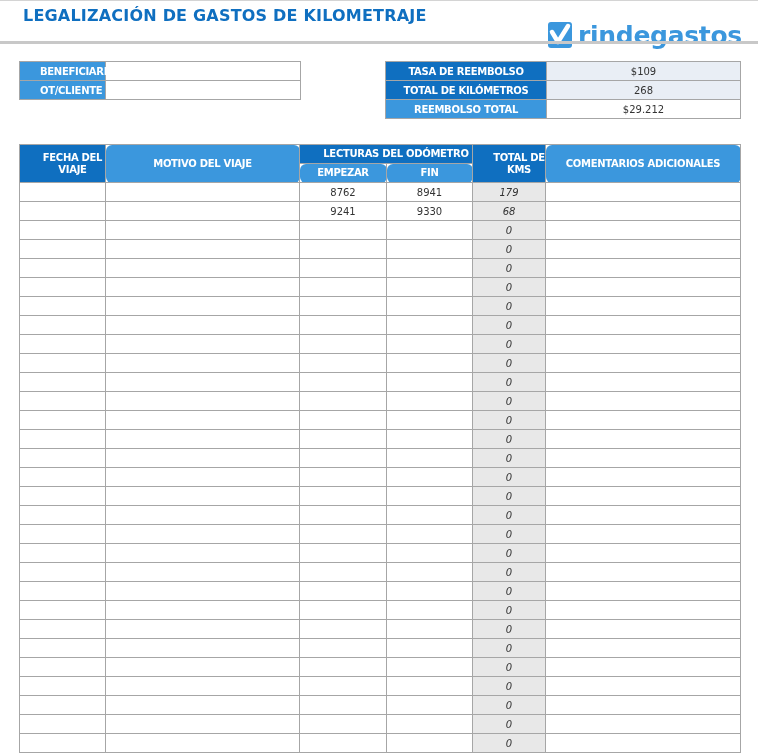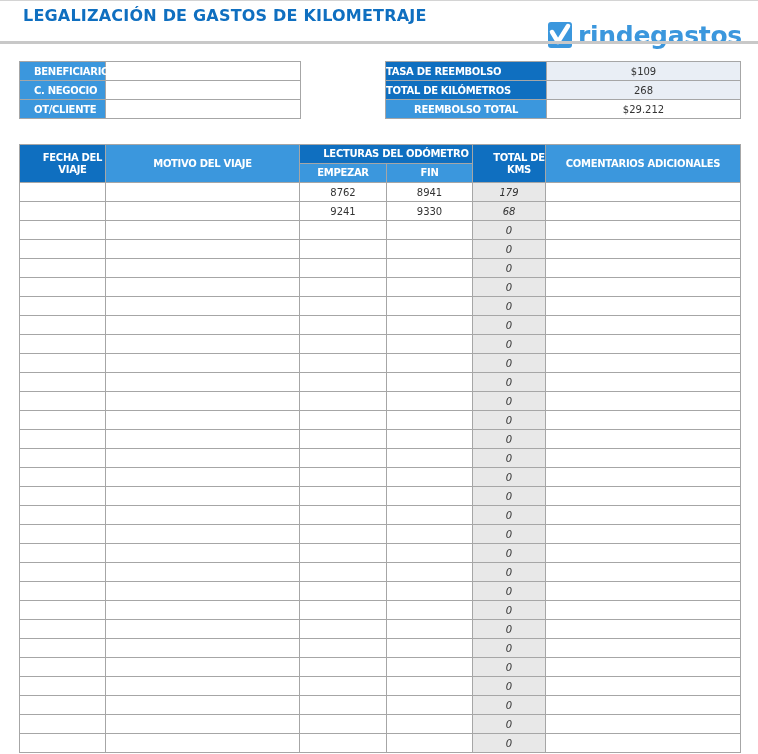--- a/index.html
+++ b/index.html
@@ -7,29 +7,29 @@
   .topline{position:absolute;left:0;top:0;width:758px;height:1px;background:#d4d4d4;}
   .title{position:absolute;left:23px;top:6px;font-size:16px;font-weight:bold;color:#0f6fc0;letter-spacing:0.2px;white-space:nowrap;}
   .logo{position:absolute;left:548px;top:5px;height:30px;display:flex;align-items:center;margin-top:15px;}
   .logo .check{width:24px;height:26px;background:#3b97dd;border-radius:3px;position:relative;margin-right:6px;}
   .logo .check svg{position:absolute;left:0;top:0;}
   .logo .word{font-size:25px;color:#3b97dd;font-family:"DejaVu Sans",sans-serif;letter-spacing:-0.3px;font-weight:bold;}
   .sepbar{position:absolute;left:0;top:41px;width:758px;height:3px;background:#c8c8c8;}
   table{border-collapse:collapse;position:absolute;table-layout:fixed;}
   td,th{border:1px solid #a6a6a6;padding:0;font-size:10px;height:18px;box-sizing:border-box;}
   .info td{height:19px;}
-  .lbl{background:#3b97dd;color:#fff;font-weight:bold;padding-left:14px;text-align:left;letter-spacing:-0.3px;}
-  .lbl-dark{background:#0f6fc0;color:#fff;font-weight:bold;letter-spacing:-0.3px;}
+  .lbl{background:#3b97dd;color:#fff;font-weight:bold;padding-left:20px;text-align:left;letter-spacing:-0.3px;}
+  .lbl-dark{background:#0f6fc0;color:#fff;font-weight:bold;text-align:center;letter-spacing:-0.3px;}
   .lbl-mid{background:#3b97dd;color:#fff;font-weight:bold;text-align:center;letter-spacing:-0.3px;}
   .val{background:#fff;}
   .val-shade{background:#e9eef5;text-align:center;color:#333;}
   .val-c{text-align:center;color:#333;margin-top:20px;}
   .main th{color:#fff;font-weight:bold;font-size:10px;letter-spacing:-0.3px;line-height:12px;vertical-align:middle;}
   .hd-dark{background:#0f6fc0;padding-left:20px;}
-  .hd-light{background:#3b97dd;}
+  .hd-light{background:#3b97dd;border-radius:6px;}
   .main td{height:19px;text-align:center;color:#333;font-size:10px;}
   .main td.km{background:#e8e8e8;font-style:italic;}
 </style>
 </head>
 <body>
 
 <div class="topline"></div>
 <div class="title">LEGALIZACIÓN DE GASTOS DE KILOMETRAJE</div>
 <div class="logo">
   <span class="check">
@@ -42,24 +42,20 @@
 <div class="sepbar"></div>
 
 <table class="info" style="left:19px;top:61px;width:281px;">
   <colgroup>
       <col style="width:86px">
       <col style="width:195px">
     </colgroup>
   <tbody>
       <tr>
     <td class="lbl">BENEFICIARIO</td>
-    <td class="val"></td>
-  </tr>
-  <tr>
-    <td class="lbl">C. NEGOCIO</td>
     <td class="val"></td>
   </tr>
   <tr>
     <td class="lbl">OT/CLIENTE</td>
     <td class="val"></td>
   </tr>
 </tbody>
   </table>
 
 <table class="info" style="left:385px;top:61px;width:355px;">

